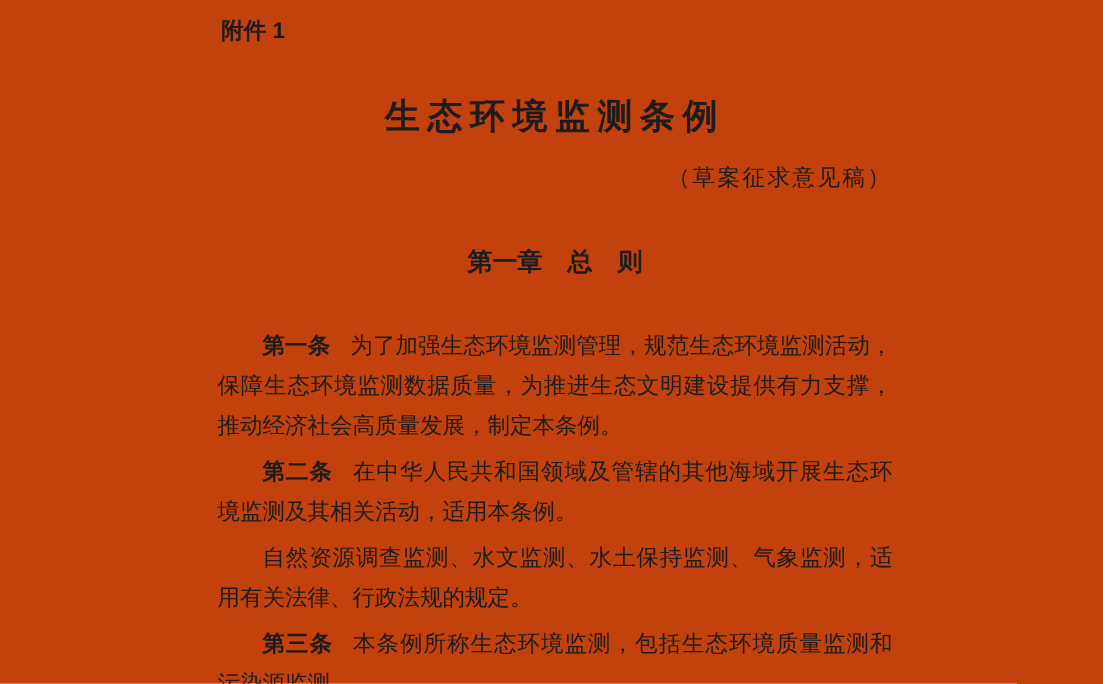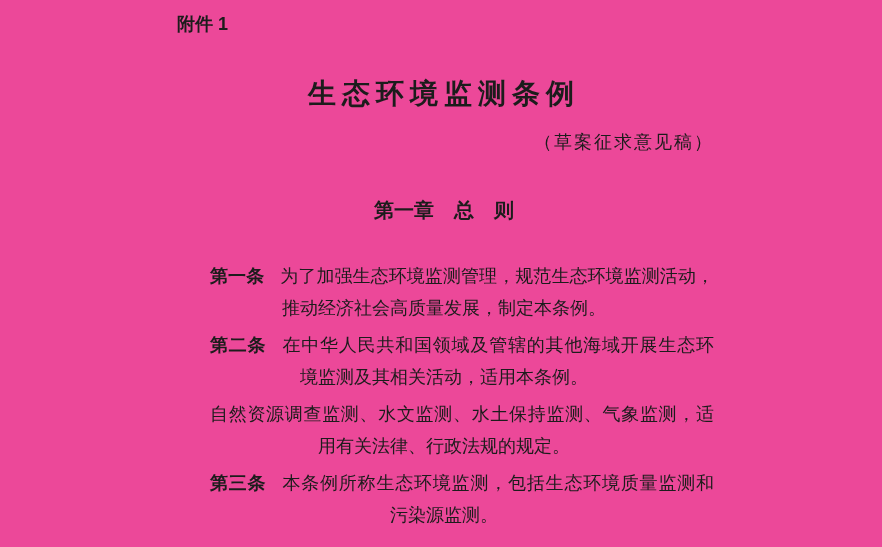--- a/index.html
+++ b/index.html
@@ -12,21 +12,21 @@
     height: 547px;
     overflow: hidden;
     font-family: "Liberation Serif", "DejaVu Serif", serif;
     color: #1c1c1c;
   }
   .page {
     box-sizing: border-box;
     width: 882px;
     height: 547px;
     padding: 15px 168px 0 174px;
-    background: #ec4899;
+    background: #c2410c;
   }
   .attachment-label {
     margin-left: 3px;
     font-family: "Liberation Sans", "DejaVu Sans", sans-serif;
     font-weight: 600;
     font-size: 18px;
     line-height: 19px;
     text-align: left;
   }
   .doc-title {
@@ -59,21 +59,21 @@
   }
   .para {
     margin: 0 0 5px 0;
   }
   .para:last-child {
     margin-bottom: 0;
   }
   .line {
     line-height: 32px;
     height: 32px;
-    text-align: center;
+    text-align: left;
   }
   .line.justify {
     text-align: justify;
     text-align-last: justify;
   }
   .line.first {
     padding-left: 36px;
   }
   .article-label {
     font-family: "Liberation Sans", "DejaVu Sans", sans-serif;
@@ -93,20 +93,21 @@
   <div class="doc-subtitle">（草案征求意见稿）</div>
 
   <div class="chapter-heading">第一章　总　则</div>
 
   <div class="doc-body">
 
     <div class="para">
       <div class="line first justify">
         <span class="article-label">第一条</span><span>为了加强生态环境监测管理，规范生态环境监测活动，</span>
       </div>
+      <div class="line justify">保障生态环境监测数据质量，为推进生态文明建设提供有力支撑，</div>
       <div class="line">推动经济社会高质量发展，制定本条例。</div>
     </div>
 
     <div class="para">
       <div class="line first justify">
         <span class="article-label">第二条</span><span>在中华人民共和国领域及管辖的其他海域开展生态环</span>
       </div>
       <div class="line">境监测及其相关活动，适用本条例。</div>
     </div>
 

